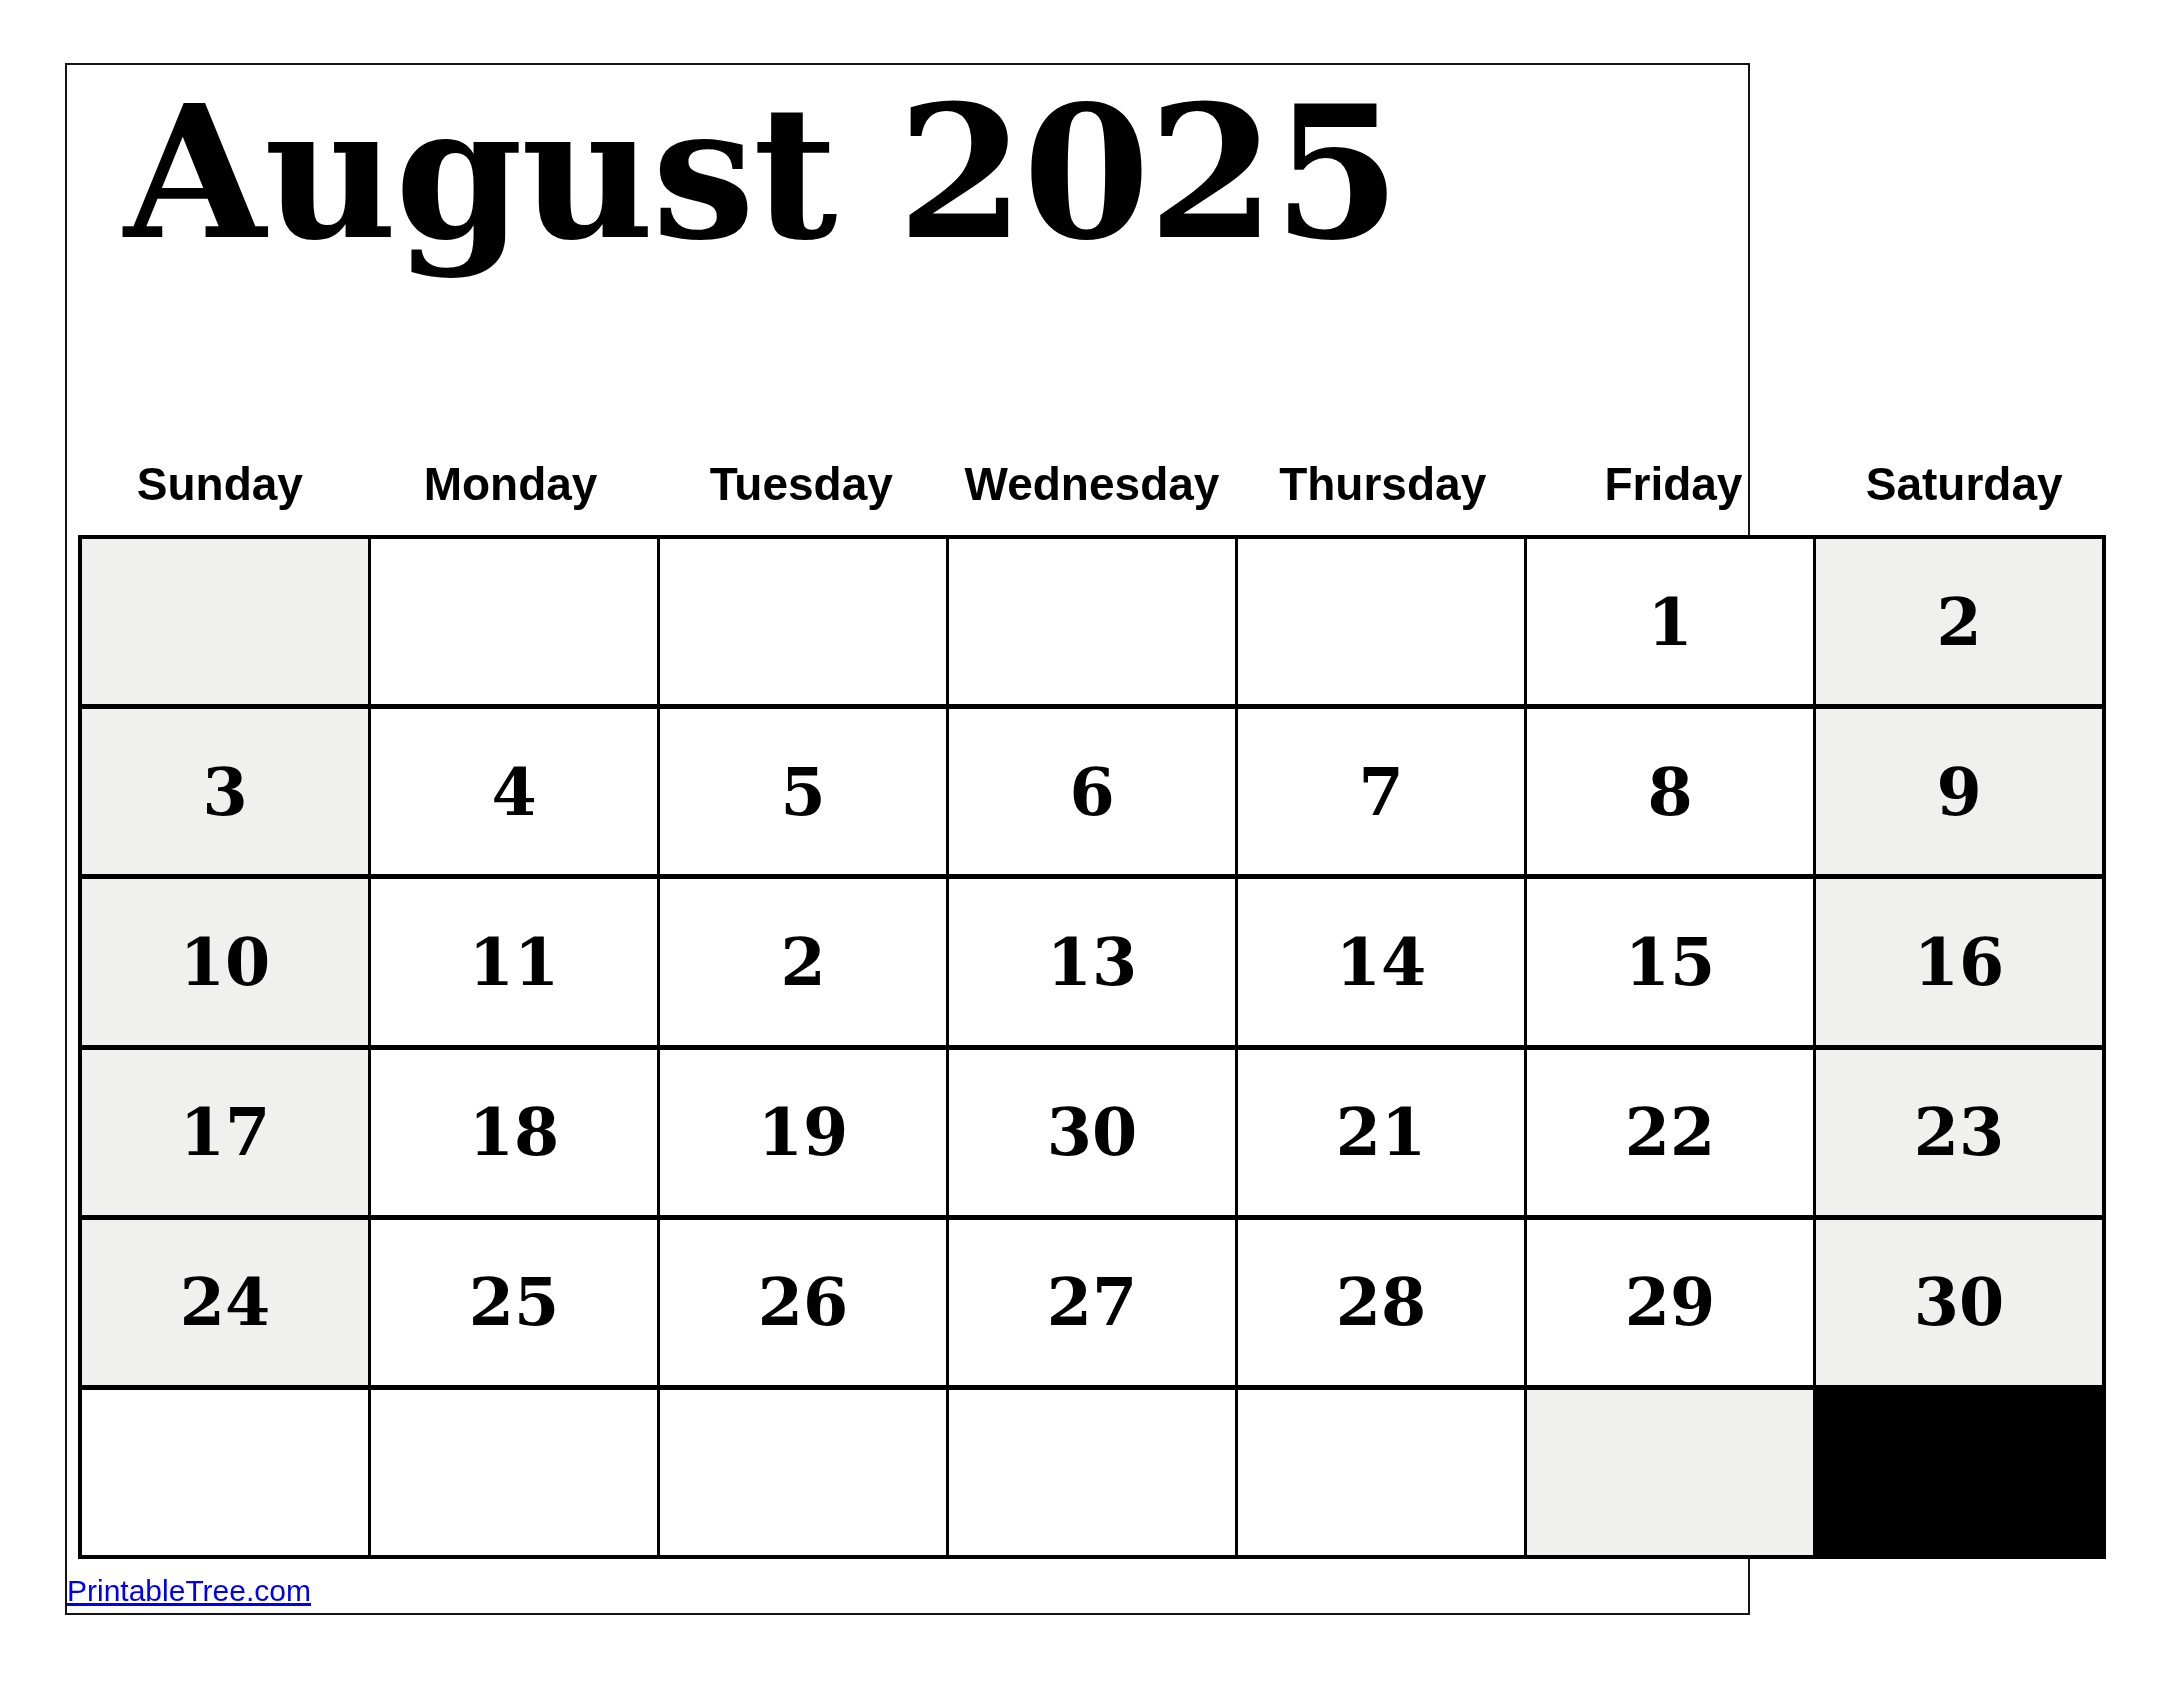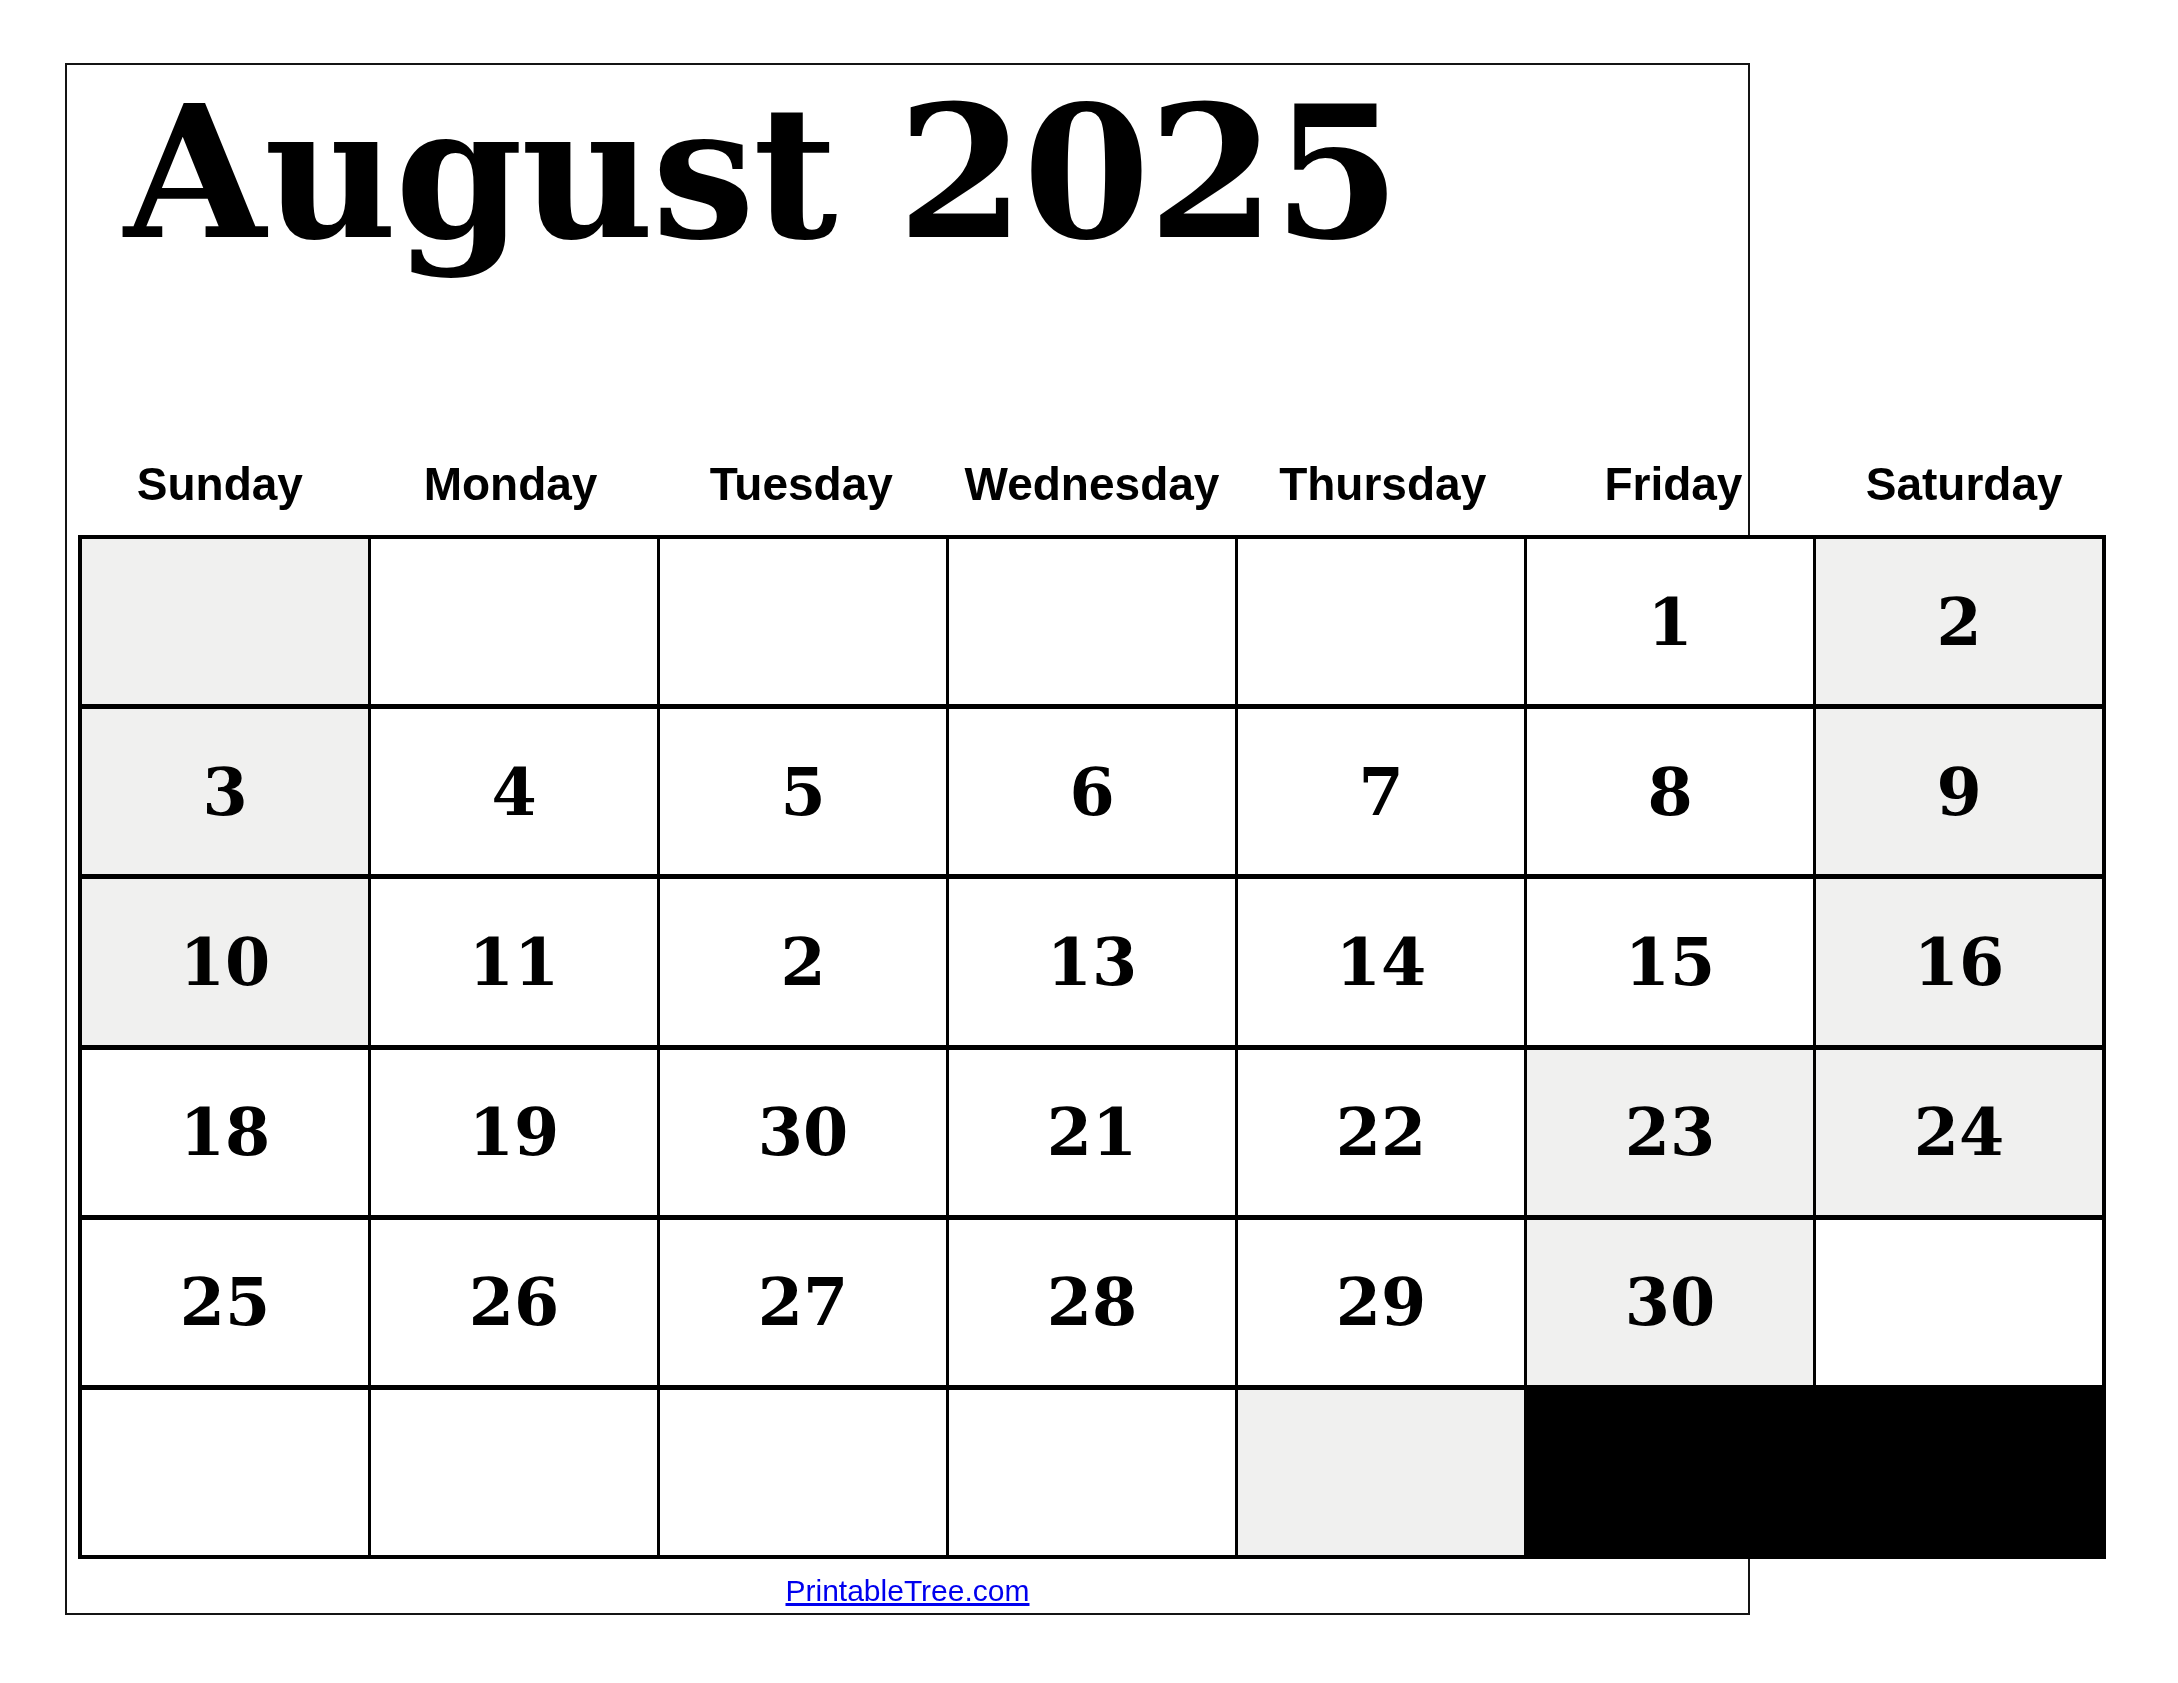--- a/index.html
+++ b/index.html
@@ -63,21 +63,20 @@
     font-family: "DejaVu Serif", serif;
     font-weight: bold;
     font-size: 65px;
     color: #000000;
   }
   .day-cell.weekend { background: var(--weekend-bg, #f0f0ef); }
   .footer-bar {
     position: absolute;
     left: 0; bottom: 3px;
     width: 100%;
-    text-align: center;
     font-size: 30px;
     line-height: 38px;
   }
   .footer-link {
     color: var(--link-blue, #0000ee);
     text-decoration: underline;
     cursor: pointer;
   }
 </style>
 </head>
@@ -112,20 +111,21 @@
       <div class="day-cell">7</div>
       <div class="day-cell">8</div>
       <div class="day-cell weekend">9</div>
       <div class="day-cell weekend">10</div>
       <div class="day-cell">11</div>
       <div class="day-cell">2</div>
       <div class="day-cell">13</div>
       <div class="day-cell">14</div>
       <div class="day-cell">15</div>
       <div class="day-cell weekend">16</div>
+      <div class="day-cell weekend">17</div>
       <div class="day-cell">18</div>
       <div class="day-cell">19</div>
       <div class="day-cell">30</div>
       <div class="day-cell">21</div>
       <div class="day-cell">22</div>
       <div class="day-cell weekend">23</div>
       <div class="day-cell weekend">24</div>
       <div class="day-cell">25</div>
       <div class="day-cell">26</div>
       <div class="day-cell">27</div>

